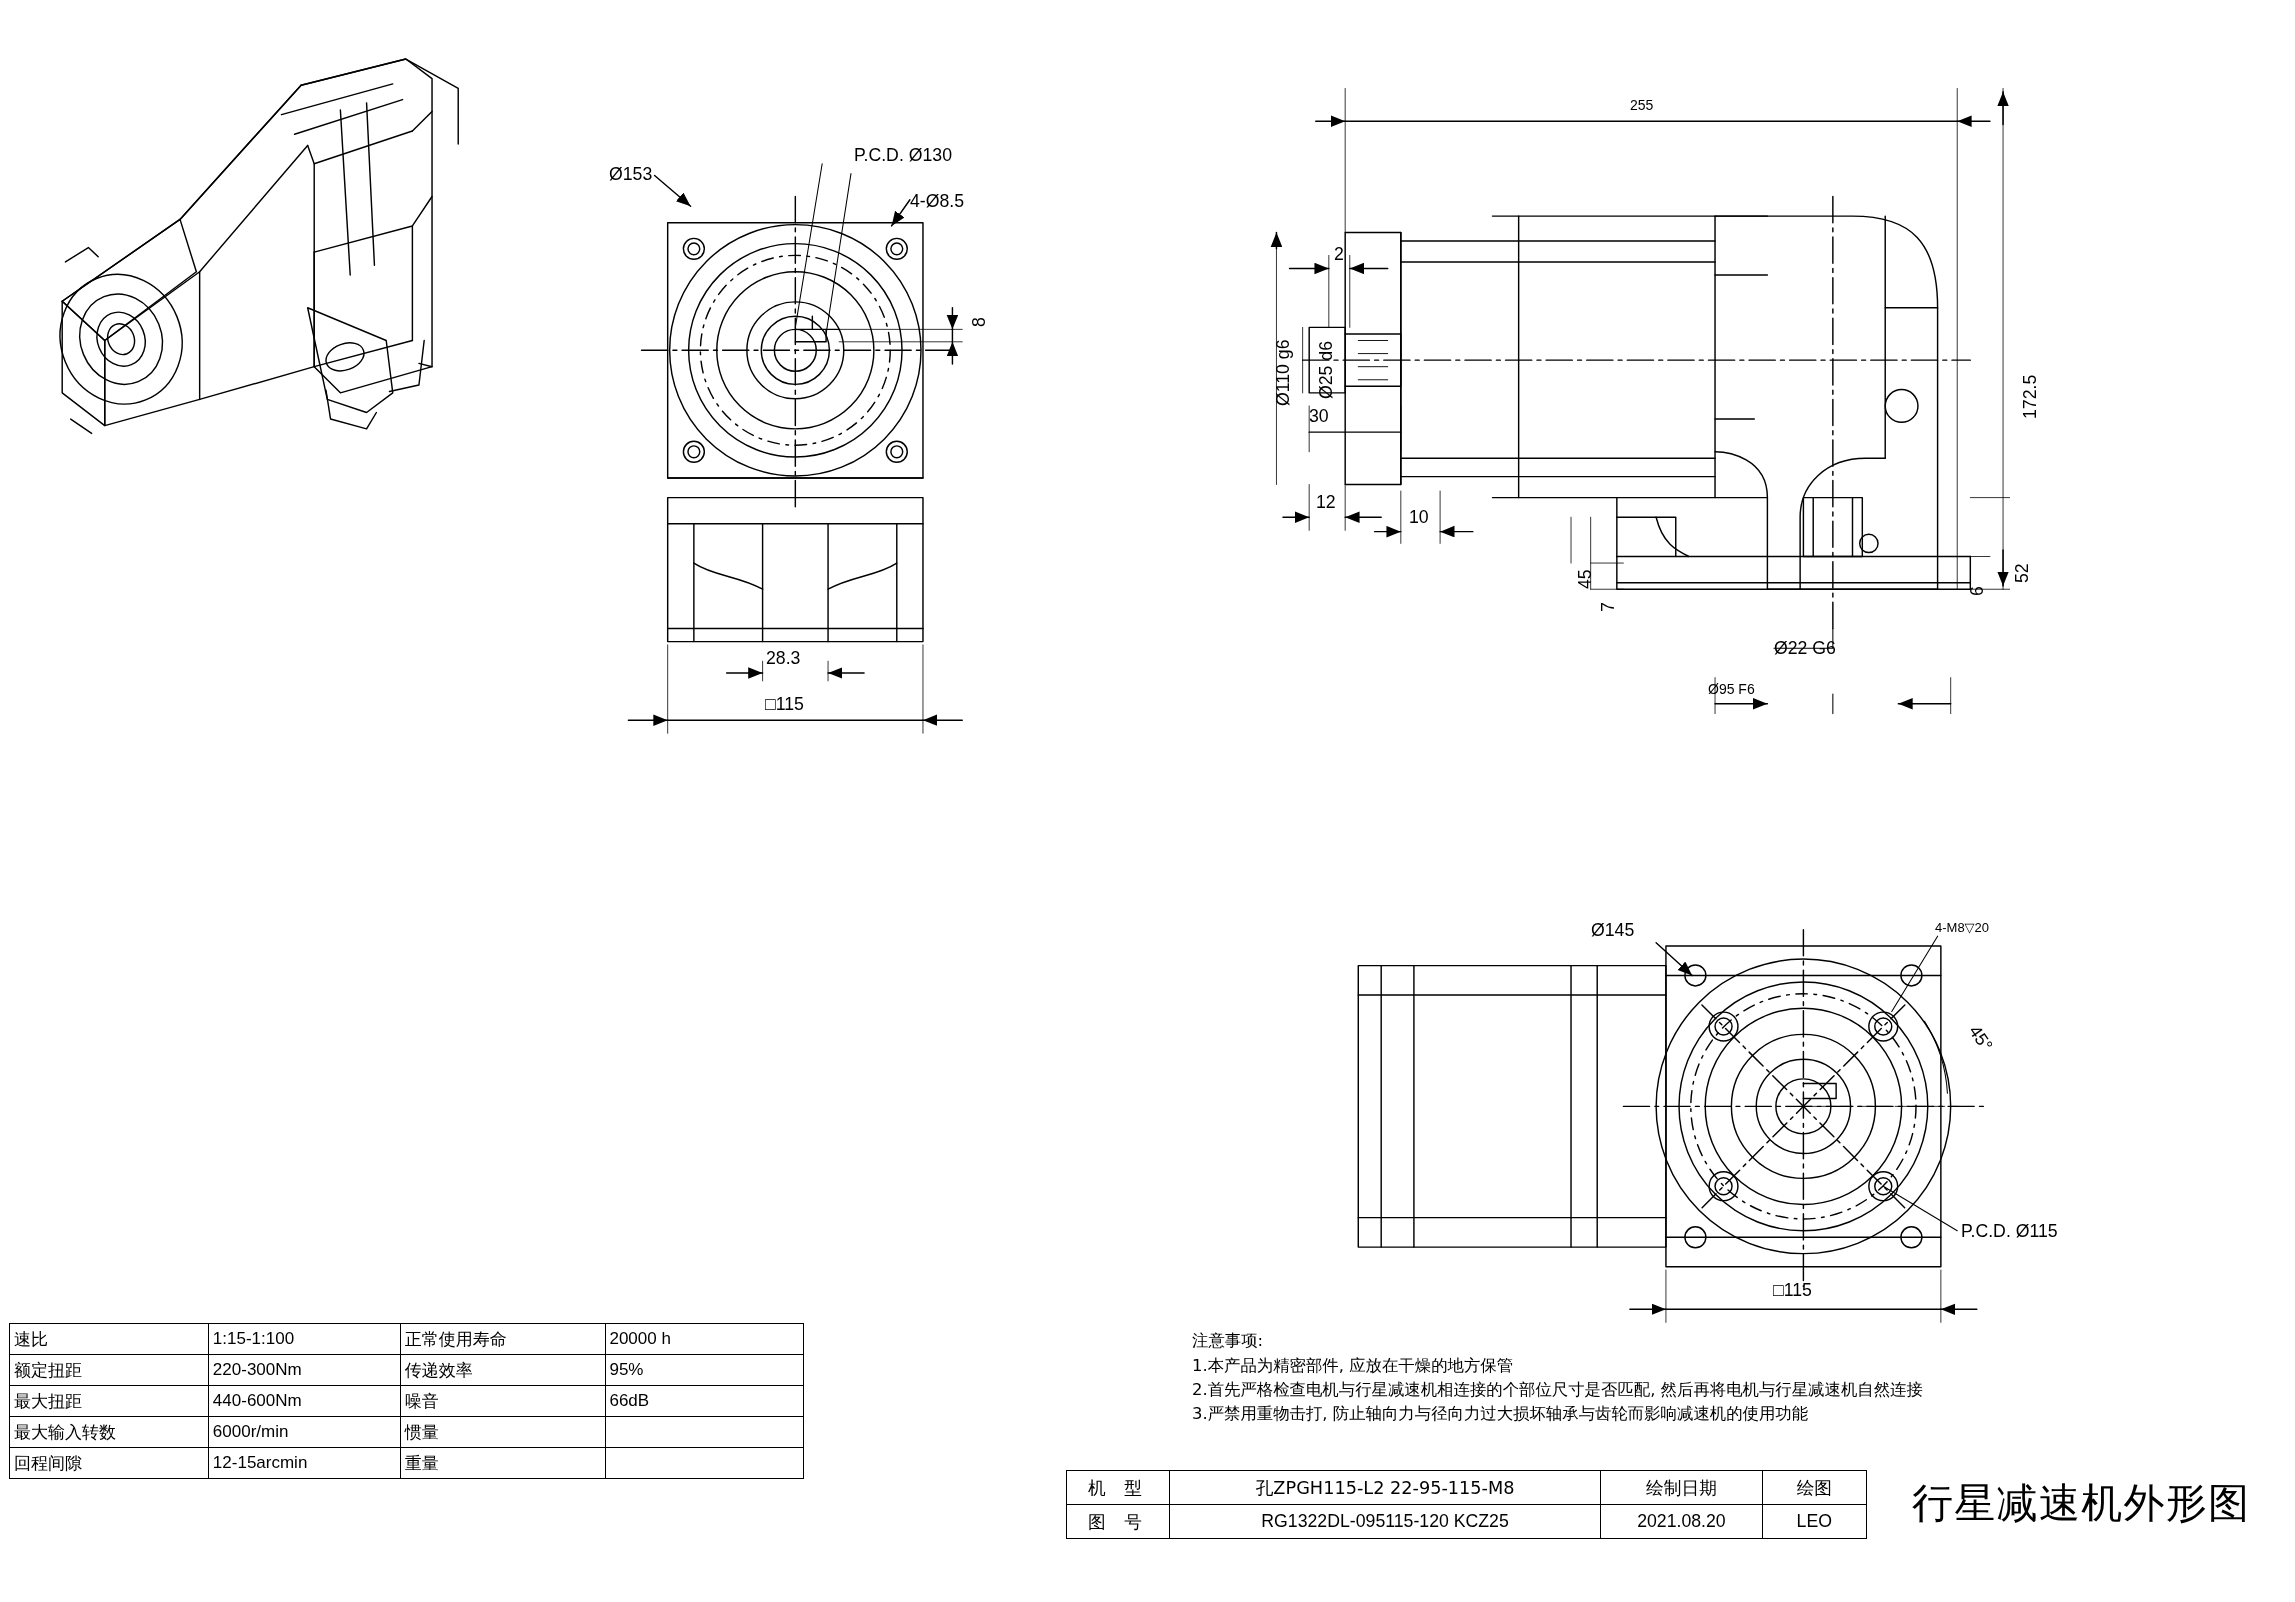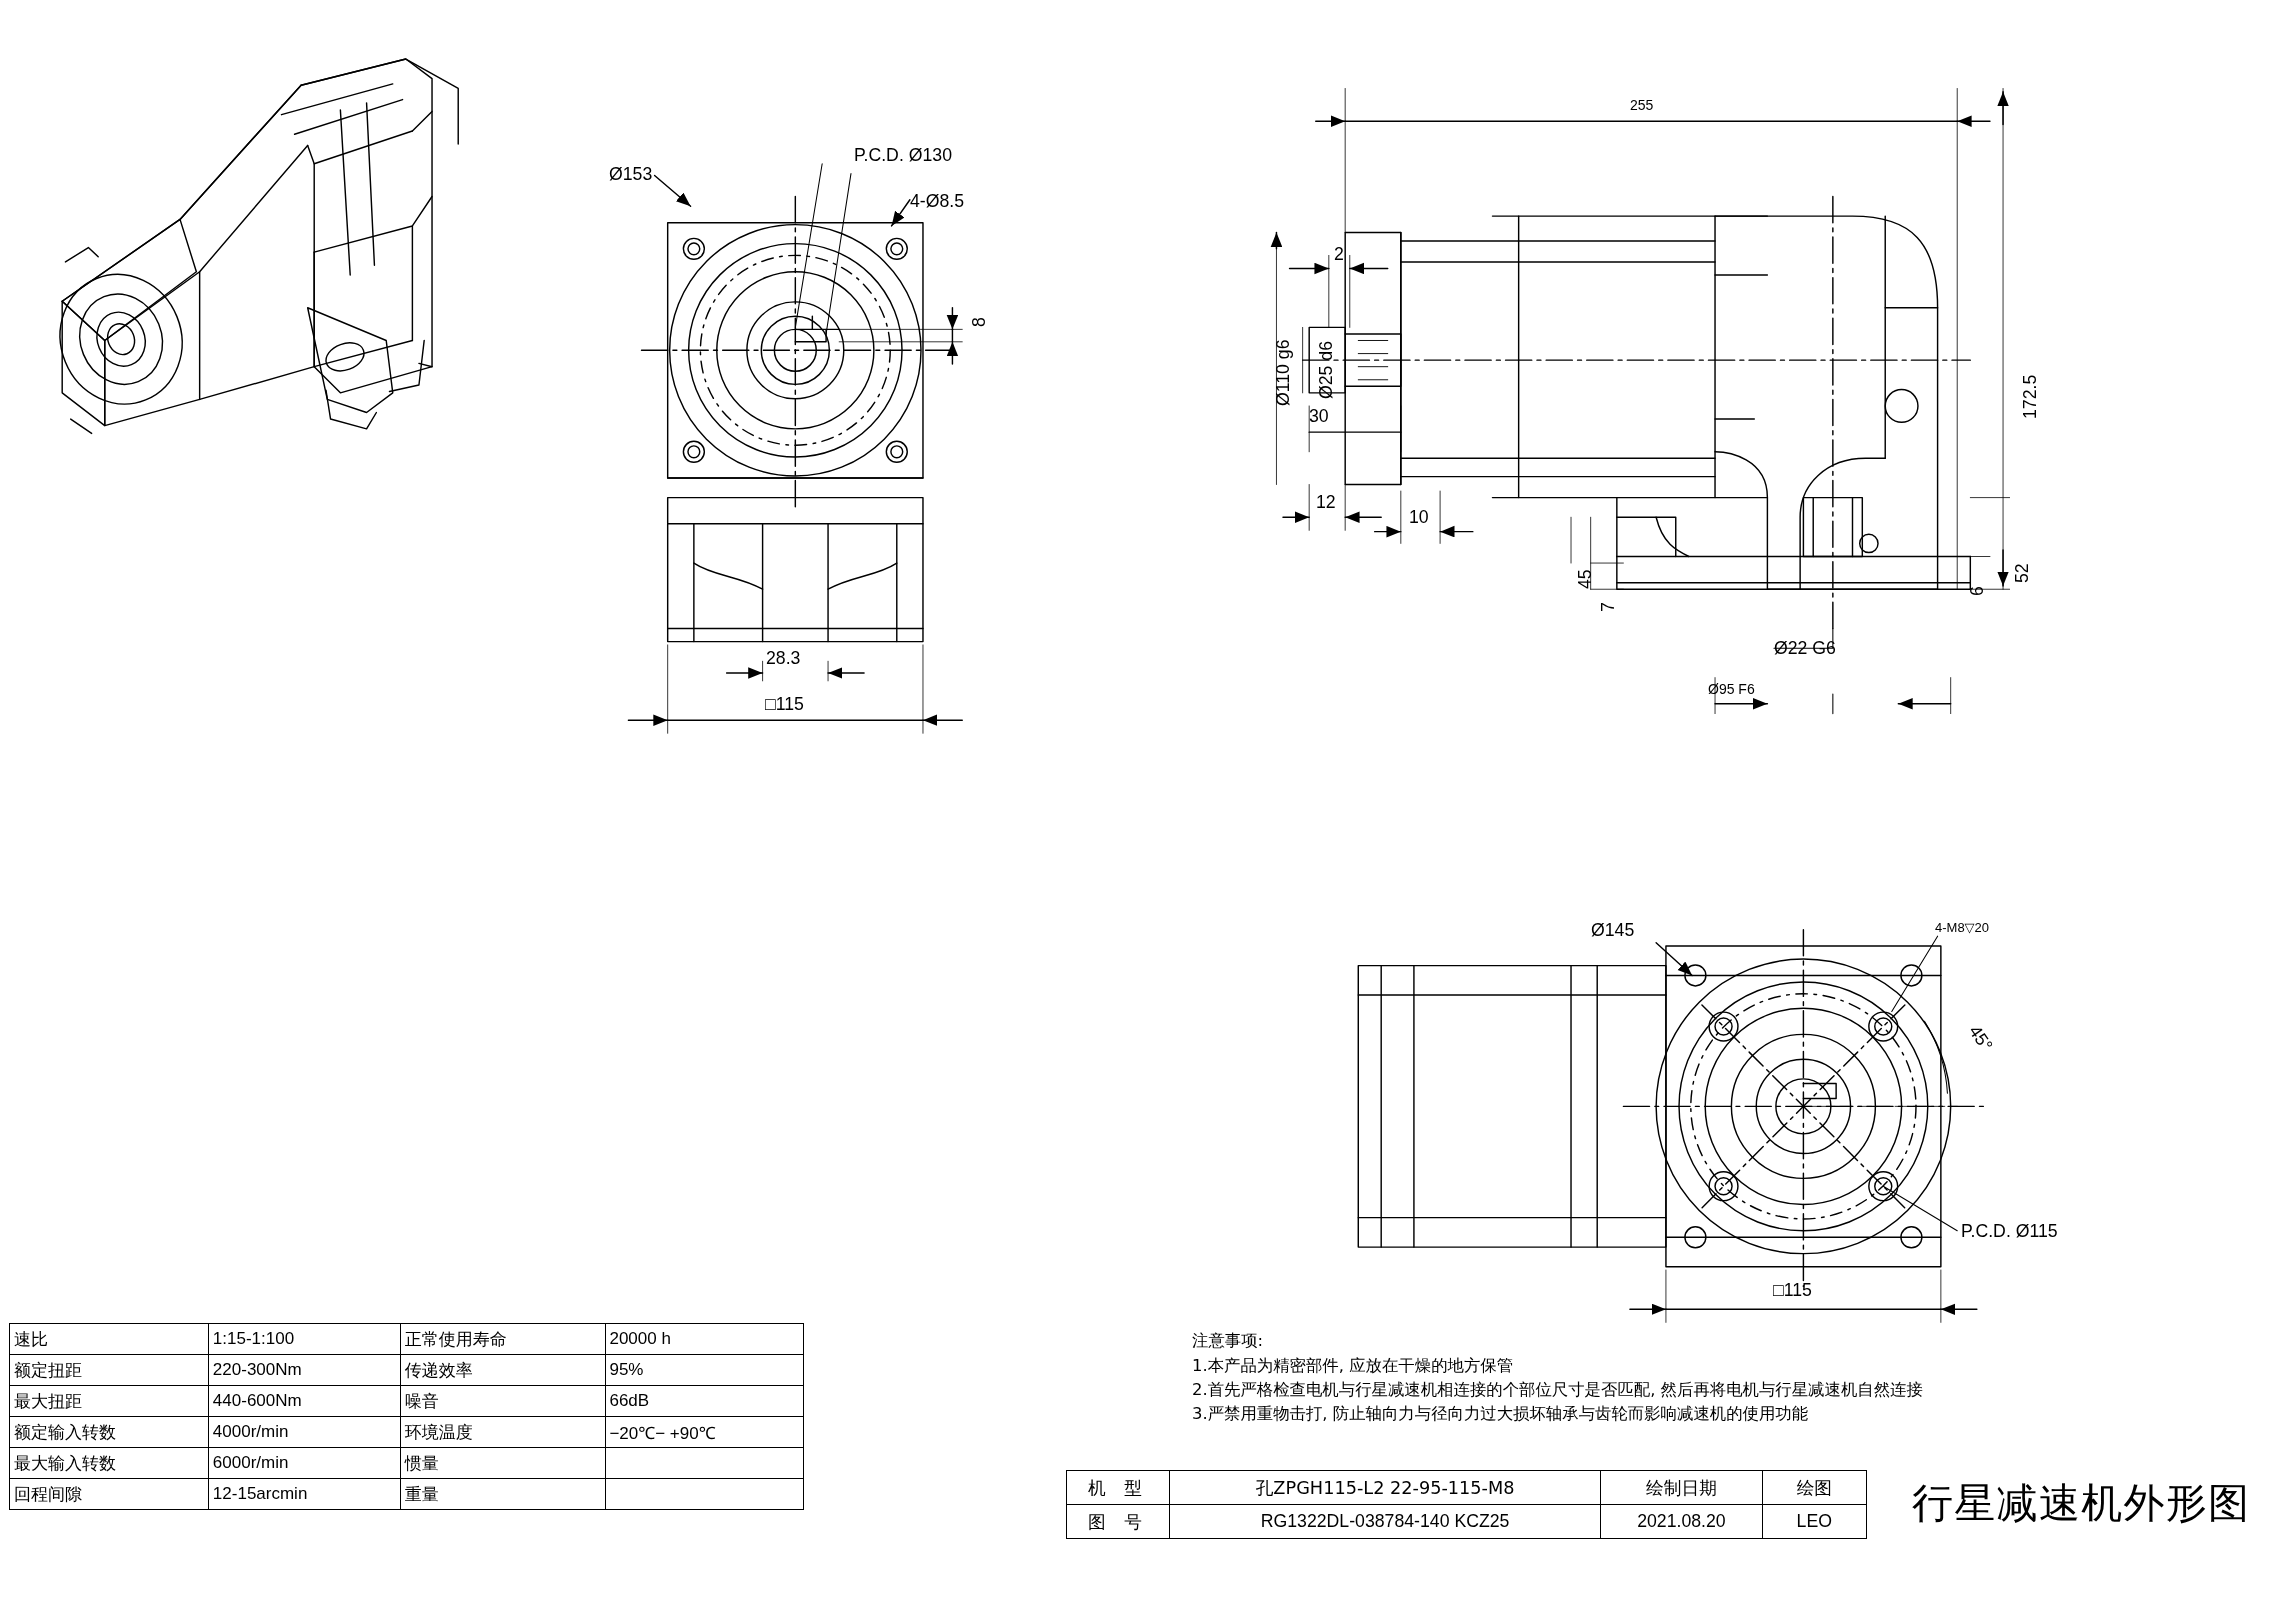--- a/index.html
+++ b/index.html
@@ -332,26 +332,20 @@
       <td class="k2 cn">传递效率</td>
       <td class="v2">95%</td>
     </tr>
     <tr>
       <td class="k cn">最大扭距</td>
       <td class="v">440-600Nm</td>
       <td class="k2 cn">噪音</td>
       <td class="v2">66dB</td>
     </tr>
     <tr>
-      <td class="k cn">额定输入转数</td>
-      <td class="v">4000r/min</td>
-      <td class="k2 cn">环境温度</td>
-      <td class="v2">−20℃− +90℃</td>
-    </tr>
-    <tr>
       <td class="k cn">最大输入转数</td>
       <td class="v">6000r/min</td>
       <td class="k2 cn">惯量</td>
       <td class="v2"></td>
     </tr>
     <tr>
       <td class="k cn">回程间隙</td>
       <td class="v">12-15arcmin</td>
       <td class="k2 cn">重量</td>
       <td class="v2"></td>
@@ -369,21 +363,21 @@
 <table class="title-block">
   <tbody>
     <tr>
       <td class="tb-k cn">机 型</td>
       <td class="tb-model cn">孔ZPGH115-L2 22-95-115-M8</td>
       <td class="tb-datelbl cn" rowspan="1">绘制日期</td>
       <td class="tb-drawlbl cn" rowspan="1">绘图</td>
     </tr>
     <tr>
       <td class="tb-k cn">图 号</td>
-      <td class="tb-model">RG1322DL-038784-140 KCZ25</td>
+      <td class="tb-model">RG1322DL-095115-120 KCZ25</td>
       <td class="tb-date">2021.08.20</td>
       <td class="tb-draw">LEO</td>
     </tr>
   </tbody>
 </table>
 
 <div class="big-title cn">行星减速机外形图</div>
 
 </div>
 

